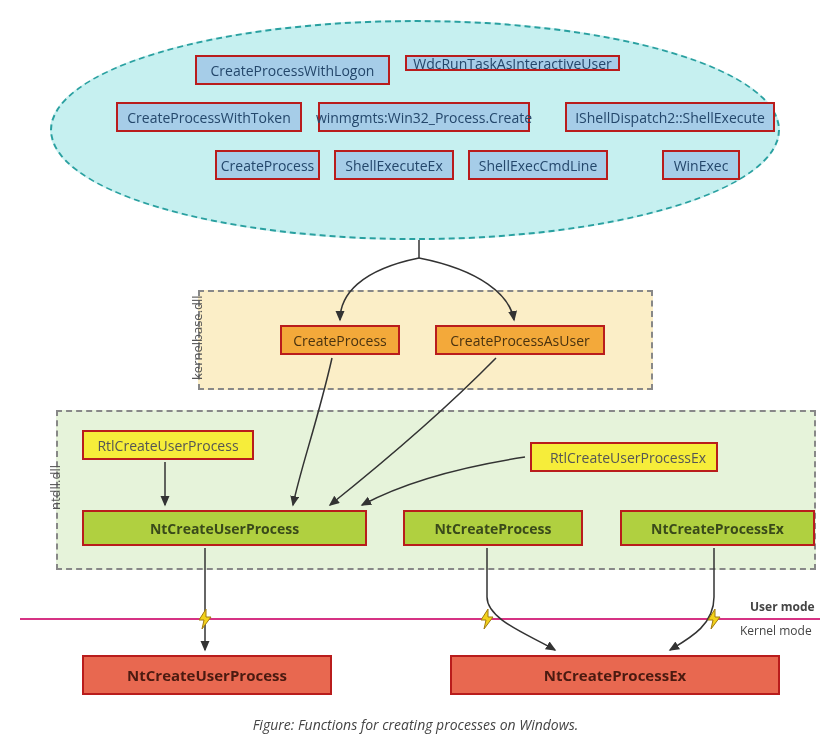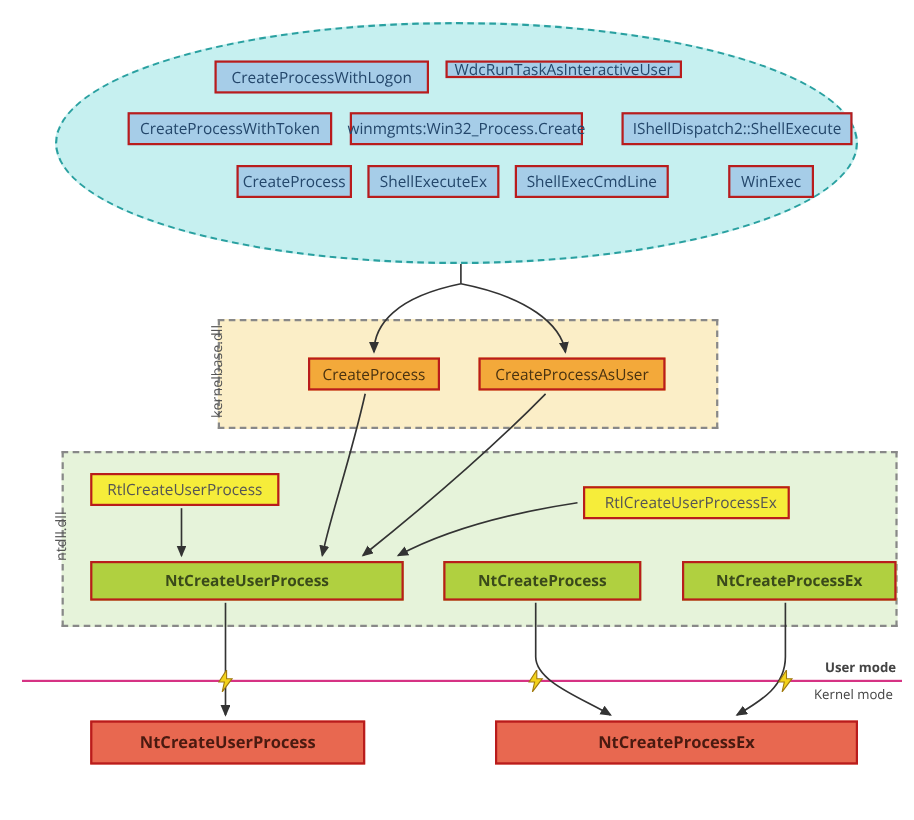--- a/index.html
+++ b/index.html
@@ -131,20 +131,21 @@
   <svg class="bolt" style="left:479px; top:609px;" viewBox="0 0 16 20">
     <polygon points="9,0 2,11 7,11 5,20 14,8 9,8" fill="#f3d21a" stroke="#a07a10" stroke-width="1"></polygon>
   </svg>
   <svg class="bolt" style="left:706px; top:609px;" viewBox="0 0 16 20">
     <polygon points="9,0 2,11 7,11 5,20 14,8 9,8" fill="#f3d21a" stroke="#a07a10" stroke-width="1"></polygon>
   </svg>
 
   <div class="box red-box" style="left:82px; top:655px; width:250px; height:40px;">NtCreateUserProcess</div>
   <div class="box red-box" style="left:450px; top:655px; width:330px; height:40px;">NtCreateProcessEx</div>
 
+  <div class="caption" style="top:715px;">Figure: Functions for creating processes on Windows.</div>
 
   <svg class="arrows">
     <defs>
       <marker id="arrowhead" markerWidth="8" markerHeight="8" refX="6" refY="3" orient="auto">
         <path d="M0,0 L7,3 L0,6 Z" fill="#333"></path>
       </marker>
     </defs>
 
     <path d="M419,240 L419,258" stroke="#333" stroke-width="1.5" fill="none"></path>
     <path d="M419,258 C360,270 340,295 340,320" stroke="#333" stroke-width="1.5" fill="none" marker-end="url(#arrowhead)"></path>

